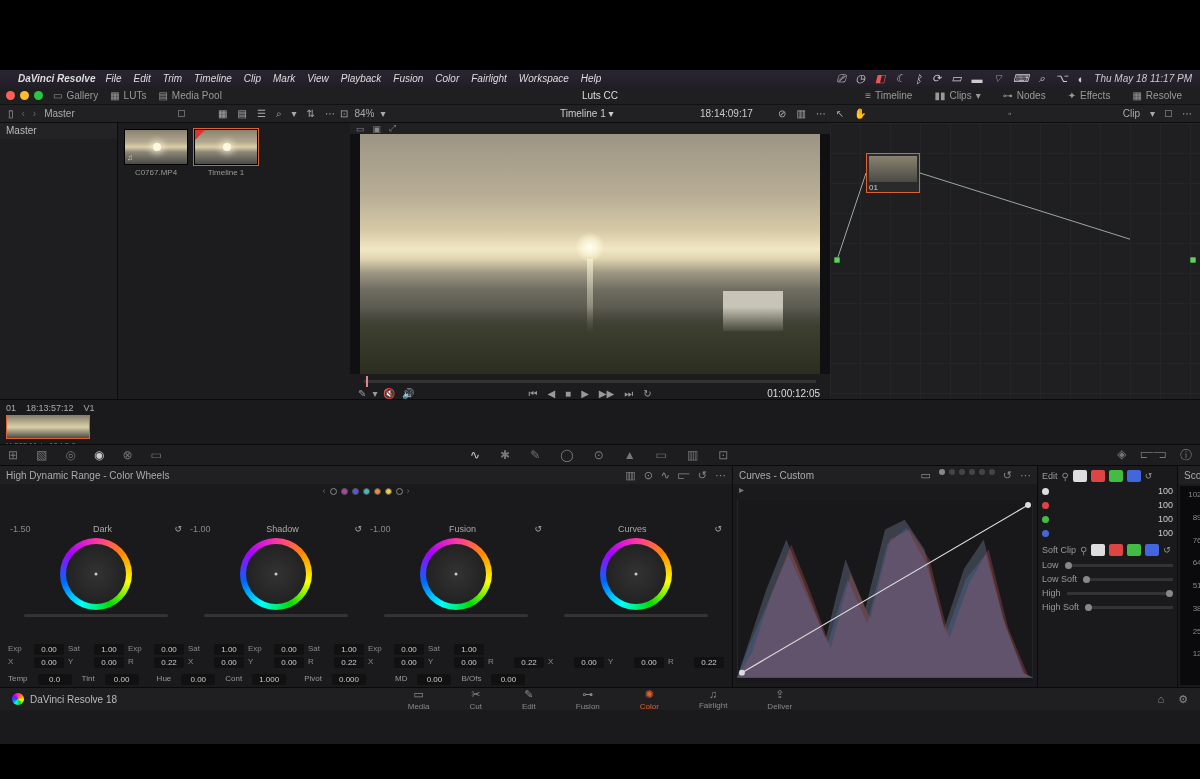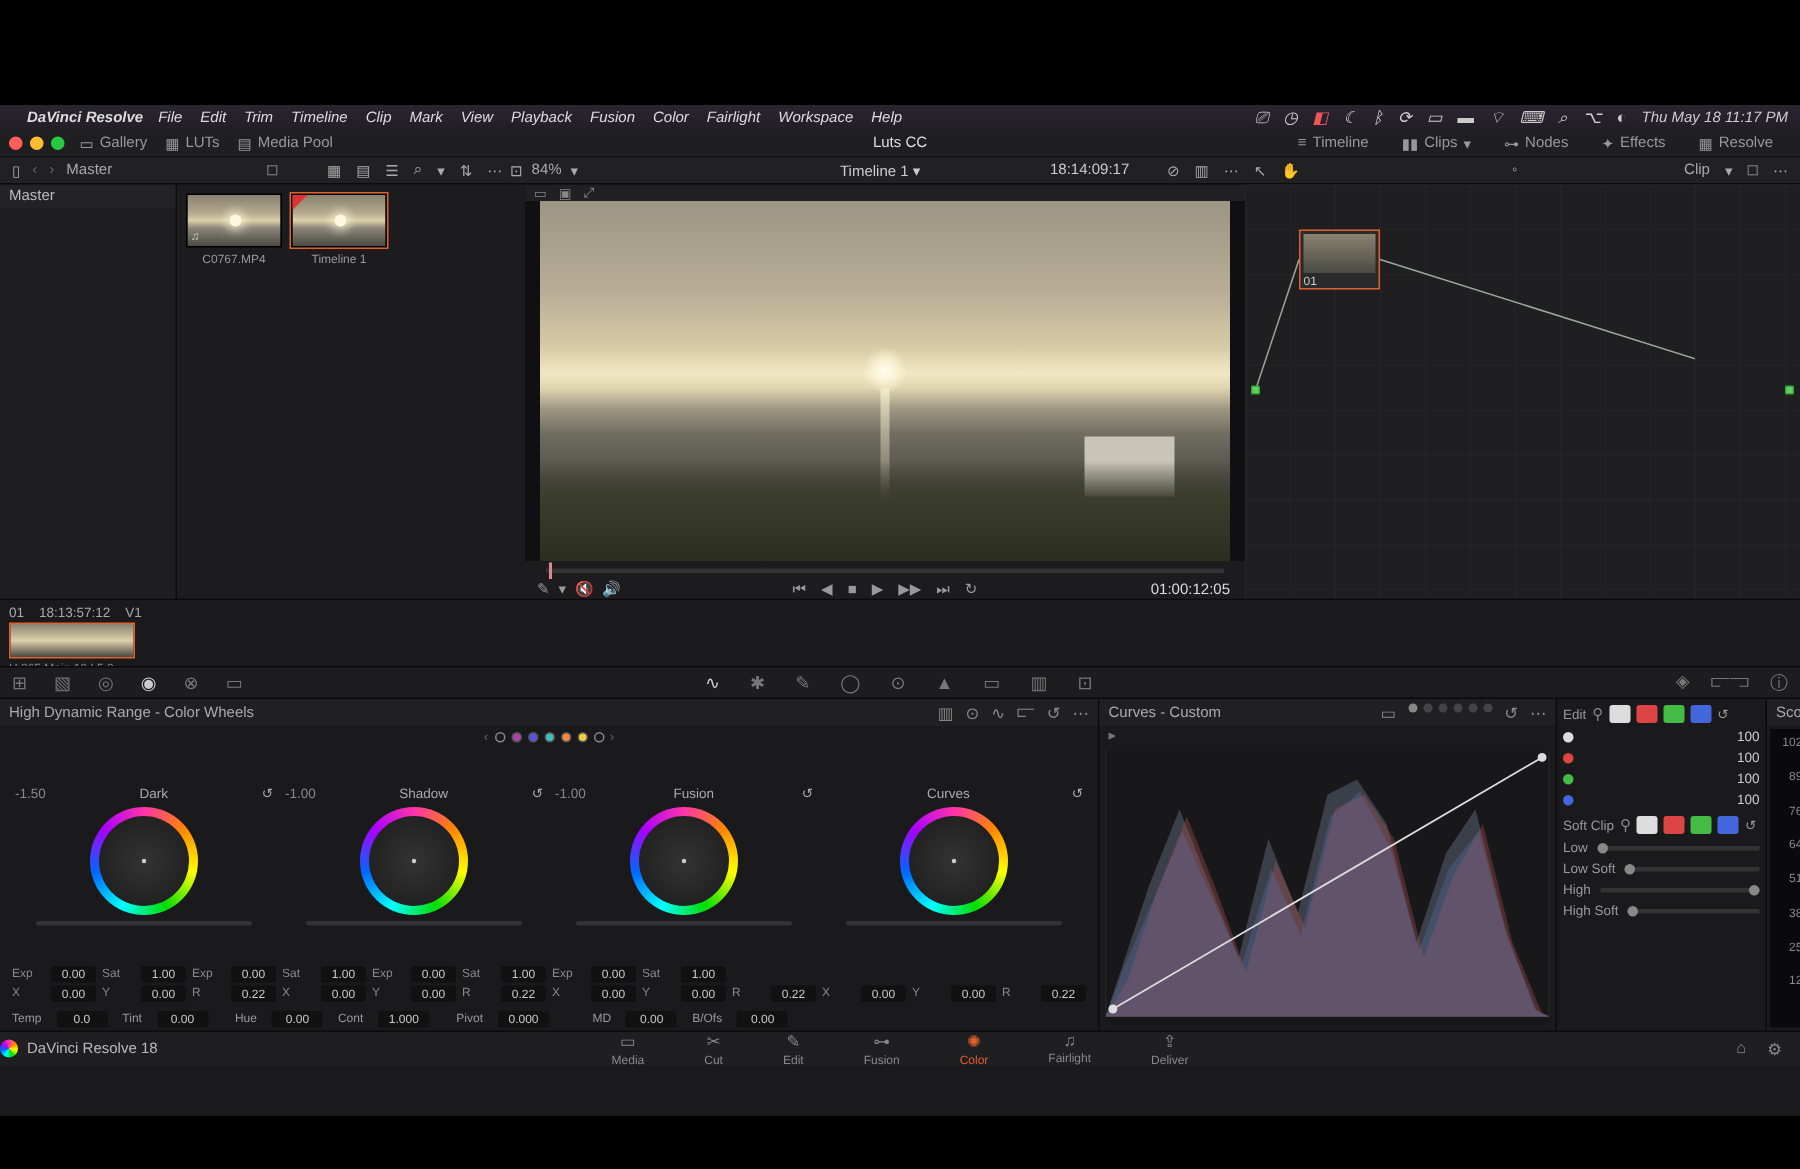--- a/index.html
+++ b/index.html
@@ -137,21 +137,21 @@
 .editchanpanel .sc-row{margin:4px 0;display:flex;align-items:center;}
 .editchanpanel .sc-row .slider{flex:1;height:3px;background:#333;margin-left:6px;position:relative;}
 .editchanpanel .sc-row .slider .knob{position:absolute;width:7px;height:7px;background:#888;border-radius:50%;top:-2px;}
 
 .scopespanel{flex:1;display:flex;flex-direction:column;}
 .scope-body{flex:1;position:relative;background:#0a0a0c;margin:2px;}
 .scope-body .yaxis{position:absolute;left:2px;top:0;bottom:0;width:26px;display:flex;flex-direction:column;justify-content:space-between;font-size:8px;color:#888;text-align:right;padding:4px 2px;}
 
 
 .pagetabs{height:23px;background:#1f1f21;border-top:1px solid #0a0a0a;display:flex;align-items:center;position:relative;}
-.pagetabs .brand{position:absolute;left:0;display:flex;align-items:center;gap:6px;font-size:10px;color:#bbb;}
+.pagetabs .brand{position:absolute;left:12px;display:flex;align-items:center;gap:6px;font-size:10px;color:#bbb;}
 .pagetabs .brand .logo{width:12px;height:12px;border-radius:50%;background:conic-gradient(#f3a,#f80,#ff0,#0d0,#0ff,#06f,#a0f,#f3a);}
 .pagetabs .tabs{margin:0 auto;display:flex;gap:40px;}
 .pagetabs .tab{display:flex;flex-direction:column;align-items:center;font-size:8px;color:#888;gap:1px;}
 .pagetabs .tab.active{color:#e06030;}
 .pagetabs .tab .ticon{font-size:11px;}
 .pagetabs .rcorner{position:absolute;right:12px;display:flex;gap:14px;font-size:11px;color:#888;}
 </style>
 </head>
 <body>
 <div class="letterbox-top"></div>

